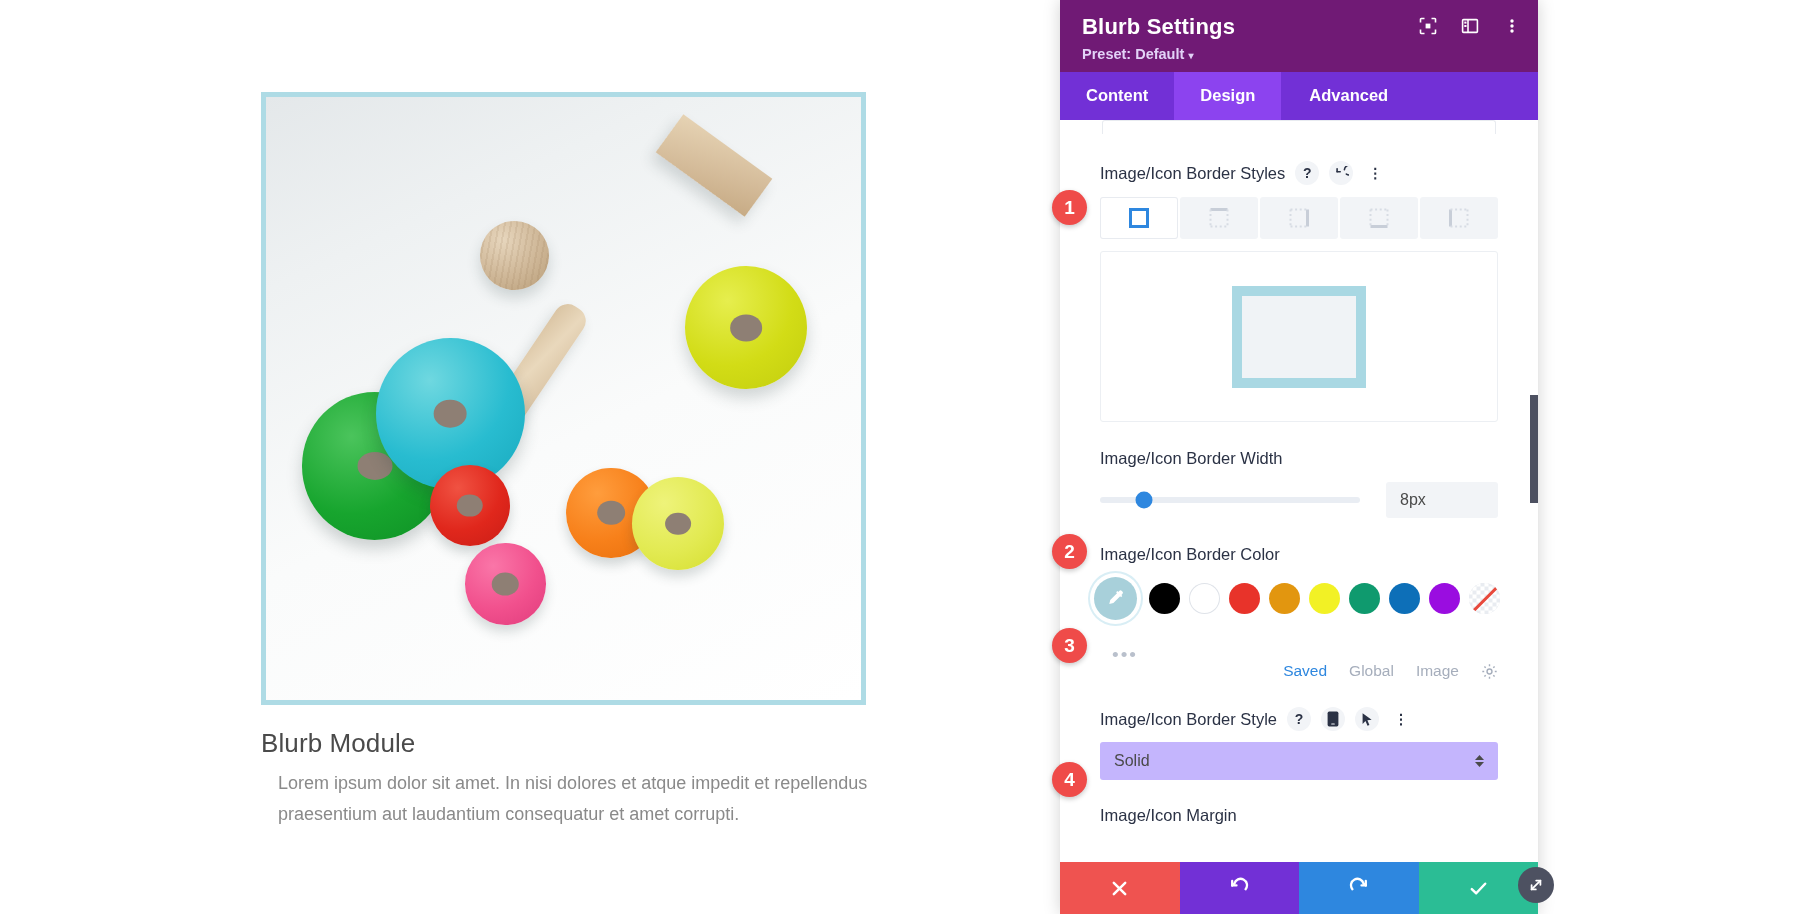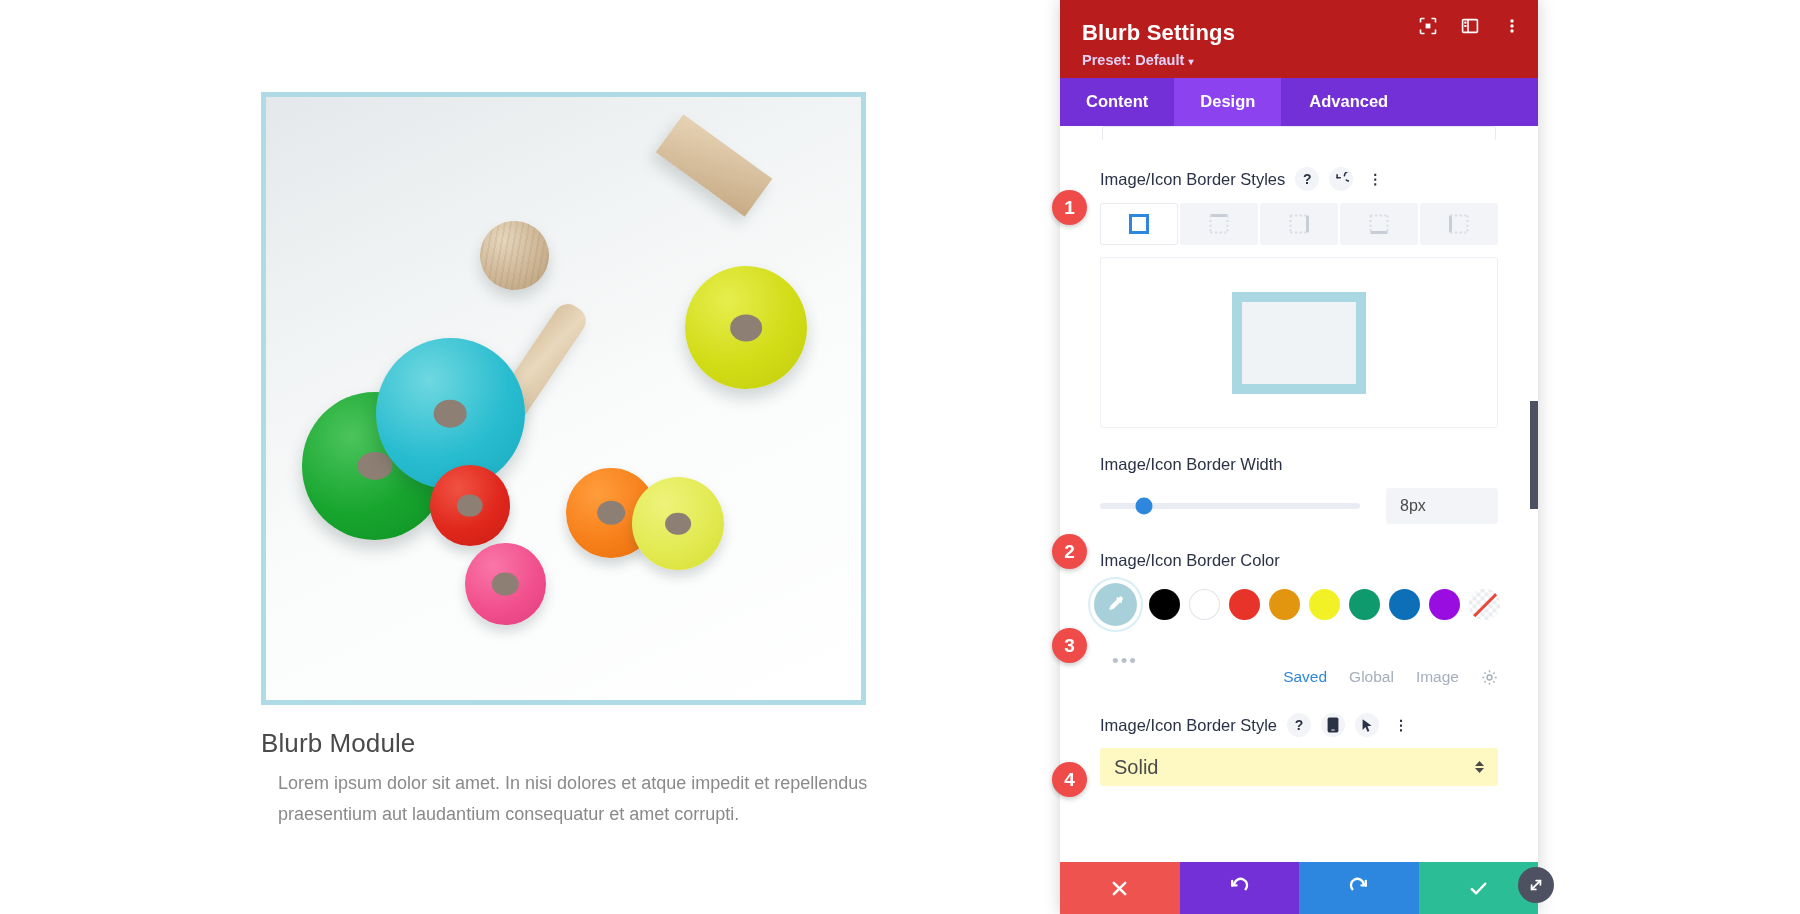--- a/index.html
+++ b/index.html
@@ -94,21 +94,21 @@
     position: absolute; left: 261px; top: 768px; width: 590px;
     font-size: 18px; line-height: 31px; color: #8a8a8a; margin-left: 17px;
   }
 
   
   #panel {
     position: absolute; left: 1060px; top: 0; width: 478px; height: 914px;
     background: #fff; box-shadow: 0 0 16px rgba(0,0,0,.18);
     display: flex; flex-direction: column;
   }
-  .pn-head { background: #b91c1c; padding: 20px 22px 10px 22px; position: relative; }
+  .pn-head { background: #701a75; padding: 14px 22px 10px 22px; position: relative; }
   .pn-title { color:#fff; font-size: 22px; font-weight: 700; letter-spacing:.2px; }
   .pn-preset { color:#e2d2f7; font-size: 14.5px; font-weight: 700; margin-top: 6px; }
   .pn-preset .caret { font-size: 10px; }
   .pn-head-icons { position:absolute; right: 16px; top: 16px; display:flex; gap: 22px; align-items:center; }
   .hicon { width: 20px; height: 20px; color:#fff; display:flex; align-items:center; justify-content:center; cursor:pointer; }
   .hicon svg { display:block; }
 
   .pn-tabs { display:flex; background:#7230d6; }
   .pn-tab {
     flex: 0 0 auto; padding: 14px 26px 15px 26px;
@@ -192,23 +192,23 @@
 
   .sw-meta { display:flex; align-items:center; margin-top: 10px; }
   .dots3 { color:#b9c0cc; font-size: 19px; letter-spacing: 2px; line-height: 10px; padding-left: 12px;}
   .sw-tabs { margin-left:auto; display:flex; align-items:center; gap: 22px; margin-top: 32px; }
   .sw-tab { font-size: 15.5px; color:#a6aebc; cursor:pointer; }
   .sw-tab.active { color:#2e87df; }
   .gear { color:#a6aebc; cursor:pointer; display:flex; }
 
   
   .select-box {
-    margin-top: 11px; height: 38px; background:#fef9c3; border-radius: 3px;
+    margin-top: 11px; height: 38px; background:#c4b5fd; border-radius: 3px;
     display:flex; align-items:center; padding: 0 14px;
-    font-size: 20px; color:#4a4a4a; cursor:pointer; position:relative;
+    font-size: 16px; color:#4a4a4a; cursor:pointer; position:relative;
   }
   .select-box .spin {
     position:absolute; right: 14px; top: 50%; transform: translateY(-50%);
     display:flex; flex-direction:column; gap:2px; color:#4a4a4a;
   }
   .cut-label { font-size: 16.5px; color:#2b3245; margin-top: 26px; }
 
   
   .badge {
     position:absolute; width: 35px; height: 35px; border-radius: 50%;
@@ -432,20 +432,21 @@
           <span class="spin">
             <svg width="9" height="5" viewBox="0 0 9 5" fill="#4a4a4a">
                 <path d="M4.5 0L9 5H0z"></path>
               </svg>
             <svg width="9" height="5" viewBox="0 0 9 5" fill="#4a4a4a">
                 <path d="M4.5 5L0 0h9z"></path>
               </svg>
           </span>
         </div>
 
+        <div class="cut-label">Image/Icon Margin</div>
       </div>
 
       <div class="pn-track">
         <div class="pn-thumb"></div>
       </div>
     </div>
 
     <div class="pn-foot">
       <div class="act cancel">
         <svg width="19" height="19" viewBox="0 0 20 20" fill="none" stroke="#fff" stroke-width="2.6" stroke-linecap="round">

